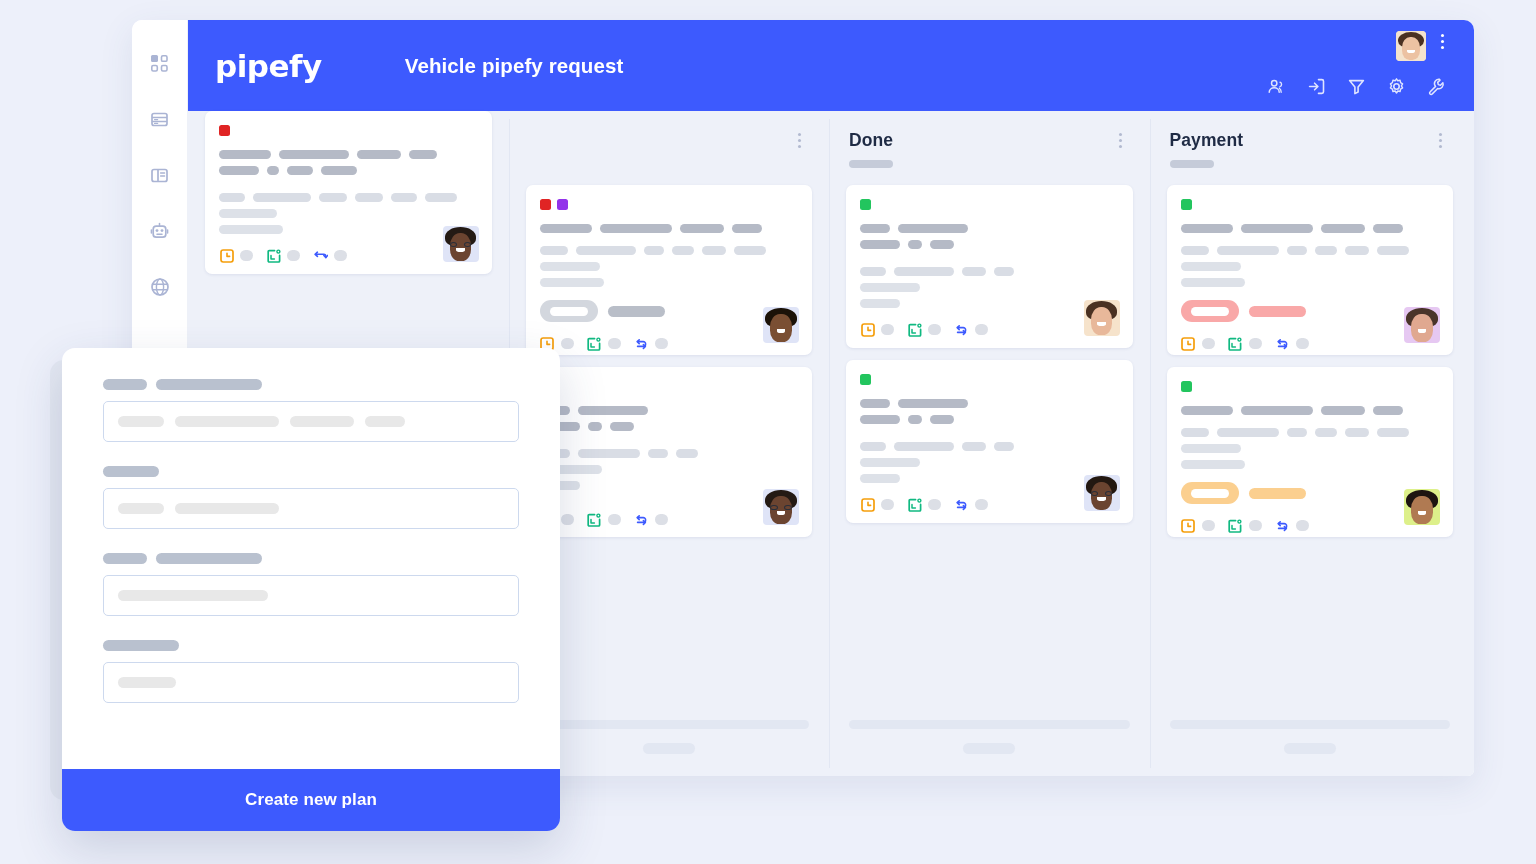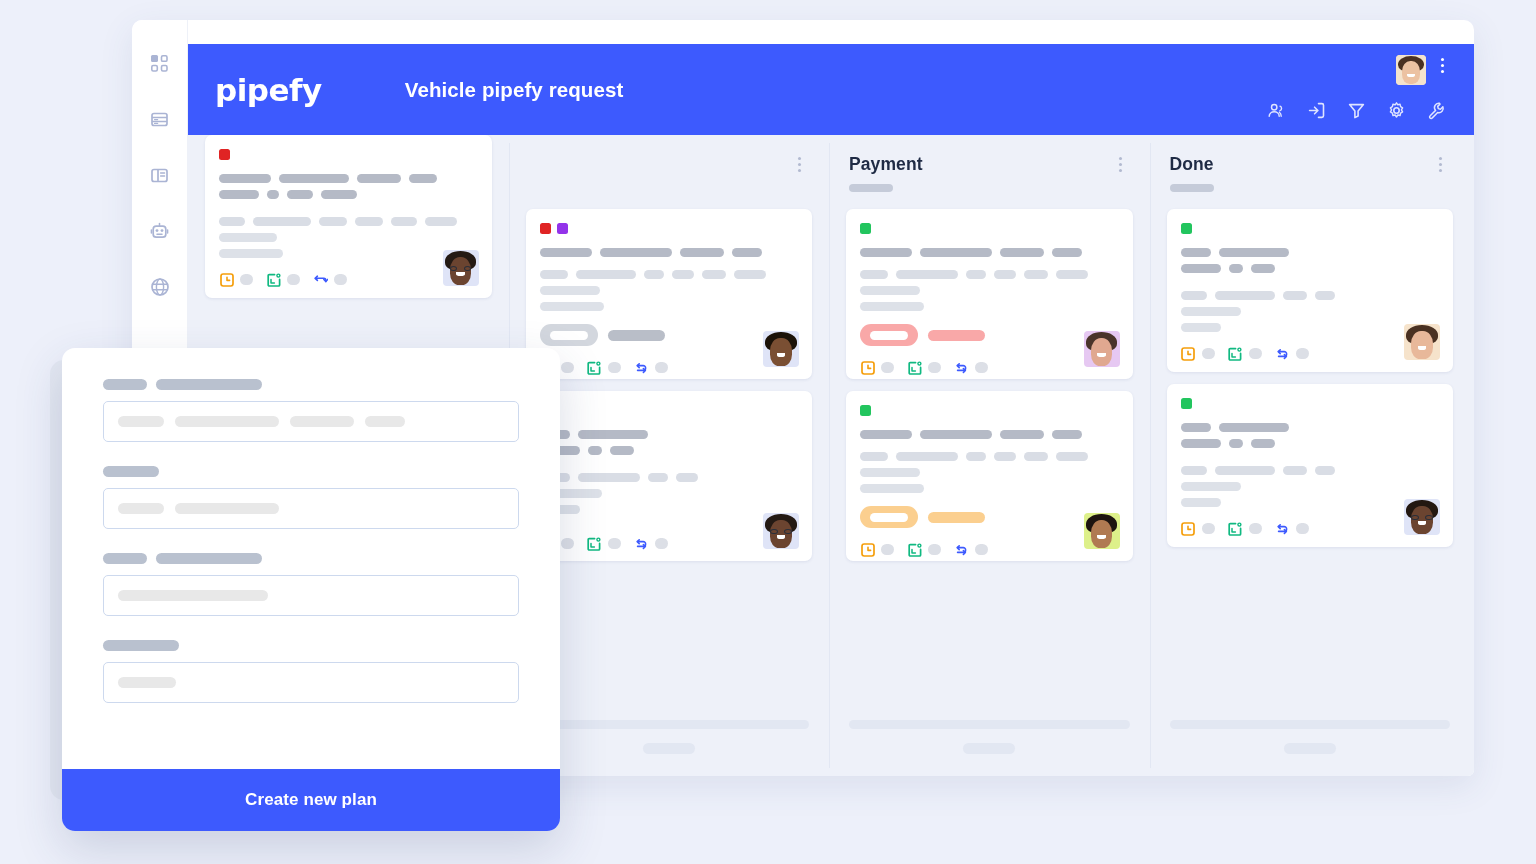--- a/index.html
+++ b/index.html
@@ -44,21 +44,20 @@
   
   #app-right { flex: 1; display: flex; flex-direction: column; min-width: 0; }
 
   
   #app-header {
     height: 91px;
     background: #3d5afe;
     position: relative;
     flex: none;
     padding-left: 27px;
-    margin-top: 24px;
   }
   #brand-row { display: flex; align-items: center; height: 91px; }
   #logo-text {
     color: #fff;
     font-size: 31px;
     font-weight: 700;
     letter-spacing: -.5px;
     font-family: "DejaVu Sans", sans-serif;
   }
   #header-title {
@@ -562,175 +561,20 @@
         </div>
         <div class="col-foot">
           <div class="foot-bar"></div>
           <div class="foot-pill"></div>
         </div>
       </section>
 
       <section class="column">
         <div class="col-head">
           <div class="col-head-texts">
-            <div class="col-title">Payment</div>
-            <div class="col-count-bar"></div>
-          </div>
-          <div class="col-kebab">
-              <i></i>
-              <i></i>
-              <i></i>
-            </div>
-        </div>
-        <div class="col-body">
-
-          <article class="card" style="height:170px;">
-            <div class="card-labels">
-              <span class="label-sq" style="background:#22c55e;"></span>
-            </div>
-            <div class="card-title-block" style="margin-bottom:13px;">
-              <div class="bar-row">
-                  <span class="bar bar-title" style="width:52px"></span>
-                  <span class="bar bar-title" style="width:72px"></span>
-                  <span class="bar bar-title" style="width:44px"></span>
-                  <span class="bar bar-title" style="width:30px"></span>
-                </div>
-            </div>
-            <div class="card-body-block">
-              <div class="bar-row">
-                  <span class="bar bar-body" style="width:28px"></span>
-                  <span class="bar bar-body" style="width:62px"></span>
-                  <span class="bar bar-body" style="width:20px"></span>
-                  <span class="bar bar-body" style="width:22px"></span>
-                  <span class="bar bar-body" style="width:24px"></span>
-                  <span class="bar bar-body" style="width:32px"></span>
-                </div>
-              <div class="bar-row">
-                  <span class="bar bar-body2" style="width:60px"></span>
-                </div>
-              <div class="bar-row">
-                  <span class="bar bar-body2" style="width:64px"></span>
-                </div>
-            </div>
-            <div class="badge-row">
-              <span class="badge-pill" style="background:#f9a8a8;">
-                  <span></span>
-                </span>
-              <span class="badge-bar" style="width:57px;background:#f9a8a8;"></span>
-            </div>
-            <div class="card-foot">
-              <span class="foot-ico">
-                <svg width="14" height="14" viewBox="0 0 14 14" fill="none">
-                  <rect x="1" y="1" width="12" height="12" rx="2.2" stroke="#f59e0b" stroke-width="1.7"></rect>
-                  <path d="M7 4.2v3.2h2.6" stroke="#f59e0b" stroke-width="1.6" stroke-linecap="round" stroke-linejoin="round"></path>
-                </svg>
-              </span>
-              <span class="foot-dot"></span>
-              <span class="foot-ico">
-                <svg width="14" height="14" viewBox="0 0 14 14" fill="none">
-                  <path d="M12.6 6.4V12a1 1 0 01-1 1H2.2a1 1 0 01-1-1V2.6a1 1 0 011-1h5.4" stroke="#10b981" stroke-width="1.7" stroke-linecap="round"></path>
-                  <path d="M4 6.6v3.4h3.4" stroke="#10b981" stroke-width="1.5" stroke-linecap="round" stroke-linejoin="round"></path>
-                  <circle cx="11.4" cy="2.6" r="1.5" stroke="#10b981" stroke-width="1.4"></circle>
-                </svg>
-              </span>
-              <span class="foot-dot"></span>
-              <span class="foot-ico">
-                <svg width="15" height="14" viewBox="0 0 15 14" fill="none">
-                  <path d="M3.6 4.6h5.6a2.4 2.4 0 012.4 2.4 2.4 2.4 0 01-2.4 2.4H3.6" stroke="#3d5afe" stroke-width="1.6" stroke-linecap="round"></path>
-                  <path d="M5.2 2.8L3.2 4.7l2 1.9M9.4 7.6l2 1.9-2 1.9" stroke="#3d5afe" stroke-width="1.6" stroke-linecap="round" stroke-linejoin="round"></path>
-                </svg>
-              </span>
-              <span class="foot-dot"></span>
-            </div>
-            <div class="card-avatar" style="background:#e6c8f2;">
-              <div class="face">
-                <div class="hair" style="background:#4a342a;"></div>
-                <div class="skin" style="background:#e0a890;"></div>
-                <div class="smile"></div>
-              </div>
-            </div>
-          </article>
-
-          <article class="card" style="height:170px;">
-            <div class="card-labels">
-              <span class="label-sq" style="background:#22c55e;"></span>
-            </div>
-            <div class="card-title-block" style="margin-bottom:13px;">
-              <div class="bar-row">
-                  <span class="bar bar-title" style="width:52px"></span>
-                  <span class="bar bar-title" style="width:72px"></span>
-                  <span class="bar bar-title" style="width:44px"></span>
-                  <span class="bar bar-title" style="width:30px"></span>
-                </div>
-            </div>
-            <div class="card-body-block">
-              <div class="bar-row">
-                  <span class="bar bar-body" style="width:28px"></span>
-                  <span class="bar bar-body" style="width:62px"></span>
-                  <span class="bar bar-body" style="width:20px"></span>
-                  <span class="bar bar-body" style="width:22px"></span>
-                  <span class="bar bar-body" style="width:24px"></span>
-                  <span class="bar bar-body" style="width:32px"></span>
-                </div>
-              <div class="bar-row">
-                  <span class="bar bar-body2" style="width:60px"></span>
-                </div>
-              <div class="bar-row">
-                  <span class="bar bar-body2" style="width:64px"></span>
-                </div>
-            </div>
-            <div class="badge-row">
-              <span class="badge-pill" style="background:#fbcf8f;">
-                  <span></span>
-                </span>
-              <span class="badge-bar" style="width:57px;background:#fbcf8f;"></span>
-            </div>
-            <div class="card-foot">
-              <span class="foot-ico">
-                <svg width="14" height="14" viewBox="0 0 14 14" fill="none">
-                  <rect x="1" y="1" width="12" height="12" rx="2.2" stroke="#f59e0b" stroke-width="1.7"></rect>
-                  <path d="M7 4.2v3.2h2.6" stroke="#f59e0b" stroke-width="1.6" stroke-linecap="round" stroke-linejoin="round"></path>
-                </svg>
-              </span>
-              <span class="foot-dot"></span>
-              <span class="foot-ico">
-                <svg width="14" height="14" viewBox="0 0 14 14" fill="none">
-                  <path d="M12.6 6.4V12a1 1 0 01-1 1H2.2a1 1 0 01-1-1V2.6a1 1 0 011-1h5.4" stroke="#10b981" stroke-width="1.7" stroke-linecap="round"></path>
-                  <path d="M4 6.6v3.4h3.4" stroke="#10b981" stroke-width="1.5" stroke-linecap="round" stroke-linejoin="round"></path>
-                  <circle cx="11.4" cy="2.6" r="1.5" stroke="#10b981" stroke-width="1.4"></circle>
-                </svg>
-              </span>
-              <span class="foot-dot"></span>
-              <span class="foot-ico">
-                <svg width="15" height="14" viewBox="0 0 15 14" fill="none">
-                  <path d="M3.6 4.6h5.6a2.4 2.4 0 012.4 2.4 2.4 2.4 0 01-2.4 2.4H3.6" stroke="#3d5afe" stroke-width="1.6" stroke-linecap="round"></path>
-                  <path d="M5.2 2.8L3.2 4.7l2 1.9M9.4 7.6l2 1.9-2 1.9" stroke="#3d5afe" stroke-width="1.6" stroke-linecap="round" stroke-linejoin="round"></path>
-                </svg>
-              </span>
-              <span class="foot-dot"></span>
-            </div>
-            <div class="card-avatar" style="background:#ddf08a;">
-              <div class="face">
-                <div class="hair" style="background:#1d1410;"></div>
-                <div class="skin" style="background:#b07a52;"></div>
-                <div class="smile"></div>
-              </div>
-            </div>
-          </article>
-
-        </div>
-        <div class="col-foot">
-          <div class="foot-bar"></div>
-          <div class="foot-pill"></div>
-        </div>
-      </section>
-
-      <section class="column">
-        <div class="col-head">
-          <div class="col-head-texts">
             <div class="col-title">Done</div>
             <div class="col-count-bar"></div>
           </div>
           <div class="col-kebab">
               <i></i>
               <i></i>
               <i></i>
             </div>
         </div>
         <div class="col-body">
@@ -861,20 +705,175 @@
             </div>
           </article>
 
         </div>
         <div class="col-foot">
           <div class="foot-bar"></div>
           <div class="foot-pill"></div>
         </div>
       </section>
 
+      <section class="column">
+        <div class="col-head">
+          <div class="col-head-texts">
+            <div class="col-title">Payment</div>
+            <div class="col-count-bar"></div>
+          </div>
+          <div class="col-kebab">
+              <i></i>
+              <i></i>
+              <i></i>
+            </div>
+        </div>
+        <div class="col-body">
+
+          <article class="card" style="height:170px;">
+            <div class="card-labels">
+              <span class="label-sq" style="background:#22c55e;"></span>
+            </div>
+            <div class="card-title-block" style="margin-bottom:13px;">
+              <div class="bar-row">
+                  <span class="bar bar-title" style="width:52px"></span>
+                  <span class="bar bar-title" style="width:72px"></span>
+                  <span class="bar bar-title" style="width:44px"></span>
+                  <span class="bar bar-title" style="width:30px"></span>
+                </div>
+            </div>
+            <div class="card-body-block">
+              <div class="bar-row">
+                  <span class="bar bar-body" style="width:28px"></span>
+                  <span class="bar bar-body" style="width:62px"></span>
+                  <span class="bar bar-body" style="width:20px"></span>
+                  <span class="bar bar-body" style="width:22px"></span>
+                  <span class="bar bar-body" style="width:24px"></span>
+                  <span class="bar bar-body" style="width:32px"></span>
+                </div>
+              <div class="bar-row">
+                  <span class="bar bar-body2" style="width:60px"></span>
+                </div>
+              <div class="bar-row">
+                  <span class="bar bar-body2" style="width:64px"></span>
+                </div>
+            </div>
+            <div class="badge-row">
+              <span class="badge-pill" style="background:#f9a8a8;">
+                  <span></span>
+                </span>
+              <span class="badge-bar" style="width:57px;background:#f9a8a8;"></span>
+            </div>
+            <div class="card-foot">
+              <span class="foot-ico">
+                <svg width="14" height="14" viewBox="0 0 14 14" fill="none">
+                  <rect x="1" y="1" width="12" height="12" rx="2.2" stroke="#f59e0b" stroke-width="1.7"></rect>
+                  <path d="M7 4.2v3.2h2.6" stroke="#f59e0b" stroke-width="1.6" stroke-linecap="round" stroke-linejoin="round"></path>
+                </svg>
+              </span>
+              <span class="foot-dot"></span>
+              <span class="foot-ico">
+                <svg width="14" height="14" viewBox="0 0 14 14" fill="none">
+                  <path d="M12.6 6.4V12a1 1 0 01-1 1H2.2a1 1 0 01-1-1V2.6a1 1 0 011-1h5.4" stroke="#10b981" stroke-width="1.7" stroke-linecap="round"></path>
+                  <path d="M4 6.6v3.4h3.4" stroke="#10b981" stroke-width="1.5" stroke-linecap="round" stroke-linejoin="round"></path>
+                  <circle cx="11.4" cy="2.6" r="1.5" stroke="#10b981" stroke-width="1.4"></circle>
+                </svg>
+              </span>
+              <span class="foot-dot"></span>
+              <span class="foot-ico">
+                <svg width="15" height="14" viewBox="0 0 15 14" fill="none">
+                  <path d="M3.6 4.6h5.6a2.4 2.4 0 012.4 2.4 2.4 2.4 0 01-2.4 2.4H3.6" stroke="#3d5afe" stroke-width="1.6" stroke-linecap="round"></path>
+                  <path d="M5.2 2.8L3.2 4.7l2 1.9M9.4 7.6l2 1.9-2 1.9" stroke="#3d5afe" stroke-width="1.6" stroke-linecap="round" stroke-linejoin="round"></path>
+                </svg>
+              </span>
+              <span class="foot-dot"></span>
+            </div>
+            <div class="card-avatar" style="background:#e6c8f2;">
+              <div class="face">
+                <div class="hair" style="background:#4a342a;"></div>
+                <div class="skin" style="background:#e0a890;"></div>
+                <div class="smile"></div>
+              </div>
+            </div>
+          </article>
+
+          <article class="card" style="height:170px;">
+            <div class="card-labels">
+              <span class="label-sq" style="background:#22c55e;"></span>
+            </div>
+            <div class="card-title-block" style="margin-bottom:13px;">
+              <div class="bar-row">
+                  <span class="bar bar-title" style="width:52px"></span>
+                  <span class="bar bar-title" style="width:72px"></span>
+                  <span class="bar bar-title" style="width:44px"></span>
+                  <span class="bar bar-title" style="width:30px"></span>
+                </div>
+            </div>
+            <div class="card-body-block">
+              <div class="bar-row">
+                  <span class="bar bar-body" style="width:28px"></span>
+                  <span class="bar bar-body" style="width:62px"></span>
+                  <span class="bar bar-body" style="width:20px"></span>
+                  <span class="bar bar-body" style="width:22px"></span>
+                  <span class="bar bar-body" style="width:24px"></span>
+                  <span class="bar bar-body" style="width:32px"></span>
+                </div>
+              <div class="bar-row">
+                  <span class="bar bar-body2" style="width:60px"></span>
+                </div>
+              <div class="bar-row">
+                  <span class="bar bar-body2" style="width:64px"></span>
+                </div>
+            </div>
+            <div class="badge-row">
+              <span class="badge-pill" style="background:#fbcf8f;">
+                  <span></span>
+                </span>
+              <span class="badge-bar" style="width:57px;background:#fbcf8f;"></span>
+            </div>
+            <div class="card-foot">
+              <span class="foot-ico">
+                <svg width="14" height="14" viewBox="0 0 14 14" fill="none">
+                  <rect x="1" y="1" width="12" height="12" rx="2.2" stroke="#f59e0b" stroke-width="1.7"></rect>
+                  <path d="M7 4.2v3.2h2.6" stroke="#f59e0b" stroke-width="1.6" stroke-linecap="round" stroke-linejoin="round"></path>
+                </svg>
+              </span>
+              <span class="foot-dot"></span>
+              <span class="foot-ico">
+                <svg width="14" height="14" viewBox="0 0 14 14" fill="none">
+                  <path d="M12.6 6.4V12a1 1 0 01-1 1H2.2a1 1 0 01-1-1V2.6a1 1 0 011-1h5.4" stroke="#10b981" stroke-width="1.7" stroke-linecap="round"></path>
+                  <path d="M4 6.6v3.4h3.4" stroke="#10b981" stroke-width="1.5" stroke-linecap="round" stroke-linejoin="round"></path>
+                  <circle cx="11.4" cy="2.6" r="1.5" stroke="#10b981" stroke-width="1.4"></circle>
+                </svg>
+              </span>
+              <span class="foot-dot"></span>
+              <span class="foot-ico">
+                <svg width="15" height="14" viewBox="0 0 15 14" fill="none">
+                  <path d="M3.6 4.6h5.6a2.4 2.4 0 012.4 2.4 2.4 2.4 0 01-2.4 2.4H3.6" stroke="#3d5afe" stroke-width="1.6" stroke-linecap="round"></path>
+                  <path d="M5.2 2.8L3.2 4.7l2 1.9M9.4 7.6l2 1.9-2 1.9" stroke="#3d5afe" stroke-width="1.6" stroke-linecap="round" stroke-linejoin="round"></path>
+                </svg>
+              </span>
+              <span class="foot-dot"></span>
+            </div>
+            <div class="card-avatar" style="background:#ddf08a;">
+              <div class="face">
+                <div class="hair" style="background:#1d1410;"></div>
+                <div class="skin" style="background:#b07a52;"></div>
+                <div class="smile"></div>
+              </div>
+            </div>
+          </article>
+
+        </div>
+        <div class="col-foot">
+          <div class="foot-bar"></div>
+          <div class="foot-pill"></div>
+        </div>
+      </section>
+
     </main>
   </div>
 </div>
 
 <div id="modal-backcard"></div>
 
 <div id="modal">
 
   <div id="modal-form">
 

